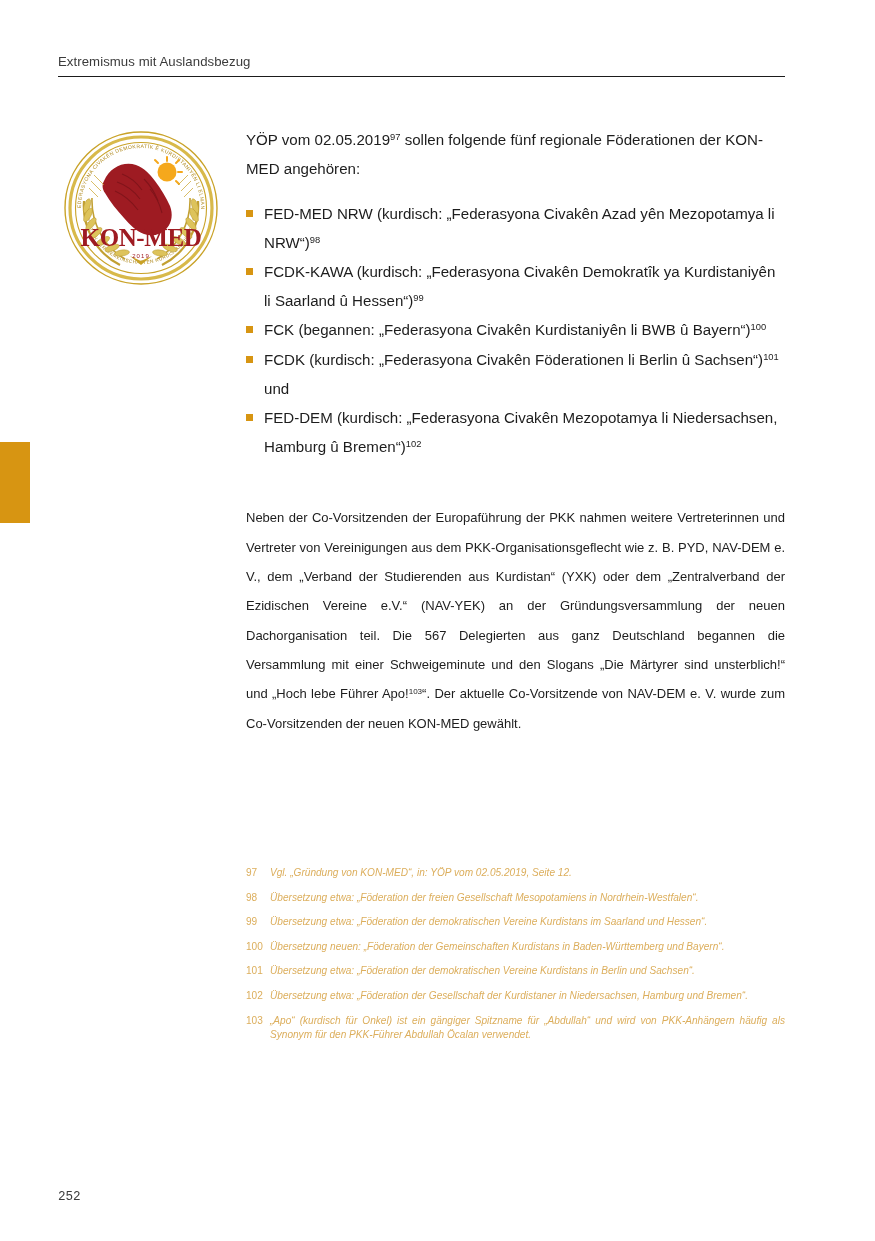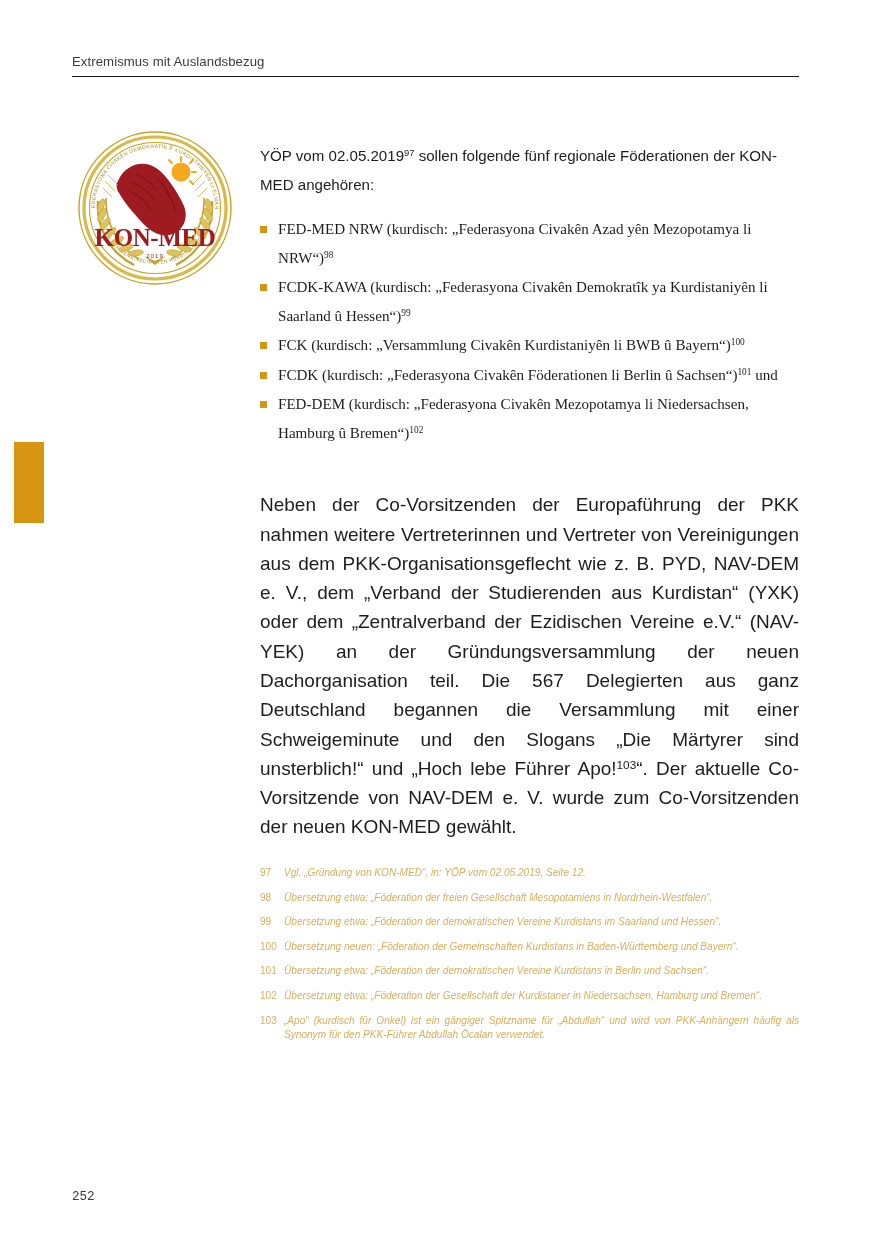--- a/index.html
+++ b/index.html
@@ -11,21 +11,20 @@
   body {
     font-family: "Liberation Sans", sans-serif;
     -webkit-font-smoothing: antialiased;
   }
   .page {
     position: relative;
     width: 842px;
     height: 1241px;
     background: #ffffff;
     overflow: hidden;
-    margin-left: 14px;
   }
 
   
   .runhead {
     position: absolute;
     left: 58px;
     top: 54px;
     width: 727px;
   }
   .runhead-text {
@@ -63,41 +62,40 @@
     position: relative;
     width: 162px;
     height: 162px;
   }
   .logo svg { display: block; }
 
   
   .col {
     position: absolute;
     left: 246px;
-    top: 126px;
+    top: 110px;
     width: 539px;
   }
   .intro {
     font-size: 15.1px;
     line-height: 29.2px;
     color: #1d1d1d;
     text-align: left;
   }
   sup {
     font-size: 0.62em;
     line-height: 0;
     vertical-align: 0.52em;
   }
 
   
   ul.bullets {
     list-style: none;
     margin: 0;
     padding: 0;
-    font-family: Liberation Serif, serif;
   }
   ul.bullets li {
     position: relative;
     padding-left: 18px;
     font-size: 15.1px;
     line-height: 29.2px;
     color: #1d1d1d;
   }
   ul.bullets li::before {
     content: "";
@@ -105,21 +103,21 @@
     left: 0;
     top: 11px;
     width: 7px;
     height: 7px;
     background: #d79512;
   }
 
   
   .body-para {
     margin-top: 42px;
-    font-size: 19px;
+    font-size: 13px;
     line-height: 29.3px;
     color: #1d1d1d;
     text-align: justify;
     text-justify: inter-word;
     hyphens: manual;
   }
 
   
   .footnotes {
     position: absolute;
@@ -257,21 +255,21 @@
     </div>
   </div>
 
   <div class="col">
 
     <p class="intro"><span>YÖP vom 02.05.2019</span><sup>97</sup><span> sollen folgende fünf regionale Föderationen der KON-MED angehören:</span></p>
 
     <ul class="bullets">
       <li><span>FED-MED NRW (kurdisch: „Federasyona Civakên Azad yên Mezopotamya li NRW“)</span><sup>98</sup><span></span></li>
       <li><span>FCDK-KAWA (kurdisch: „Federasyona Civakên Demokratîk ya Kurdistaniyên li Saarland û Hessen“)</span><sup>99</sup><span></span></li>
-      <li><span>FCK (kurdisch: „Versammlung Civakên Kurdistaniyên li BWB û Bayern“)</span><sup>100</sup><span></span></li>
+      <li><span>FCK (begannen: „Federasyona Civakên Kurdistaniyên li BWB û Bayern“)</span><sup>100</sup><span></span></li>
       <li><span>FCDK (kurdisch: „Federasyona Civakên Föderationen li Berlin û Sachsen“)</span><sup>101</sup><span> und</span></li>
       <li><span>FED-DEM (kurdisch: „Federasyona Civakên Mezopotamya li Niedersachsen, Hamburg û Bremen“)</span><sup>102</sup><span></span></li>
     </ul>
 
     <p class="body-para"><span>Neben der Co-Vorsitzenden der Europaführung der PKK nahmen weitere Vertreterinnen und Vertreter von Vereinigungen aus dem PKK-Organisationsgeflecht wie z. B. PYD, NAV-DEM e. V., dem „Verband der Studierenden aus Kurdistan“ (YXK) oder dem „Zentralverband der Ezidischen Vereine e.V.“ (NAV-YEK) an der Gründungsversammlung der neuen Dachorganisation teil. Die 567 Delegierten aus ganz Deutschland begannen die Versammlung mit einer Schweigeminute und den Slogans „Die Märtyrer sind unsterblich!“ und „Hoch lebe Führer Apo!</span><sup>103</sup><span>“. Der aktuelle Co-Vorsitzende von NAV-DEM e. V. wurde zum Co-Vorsitzenden der neuen KON-MED gewählt.</span></p>
   </div>
 
   <div class="footnotes">
     <div class="fn nojust">
       <span class="fn-num">97</span>

